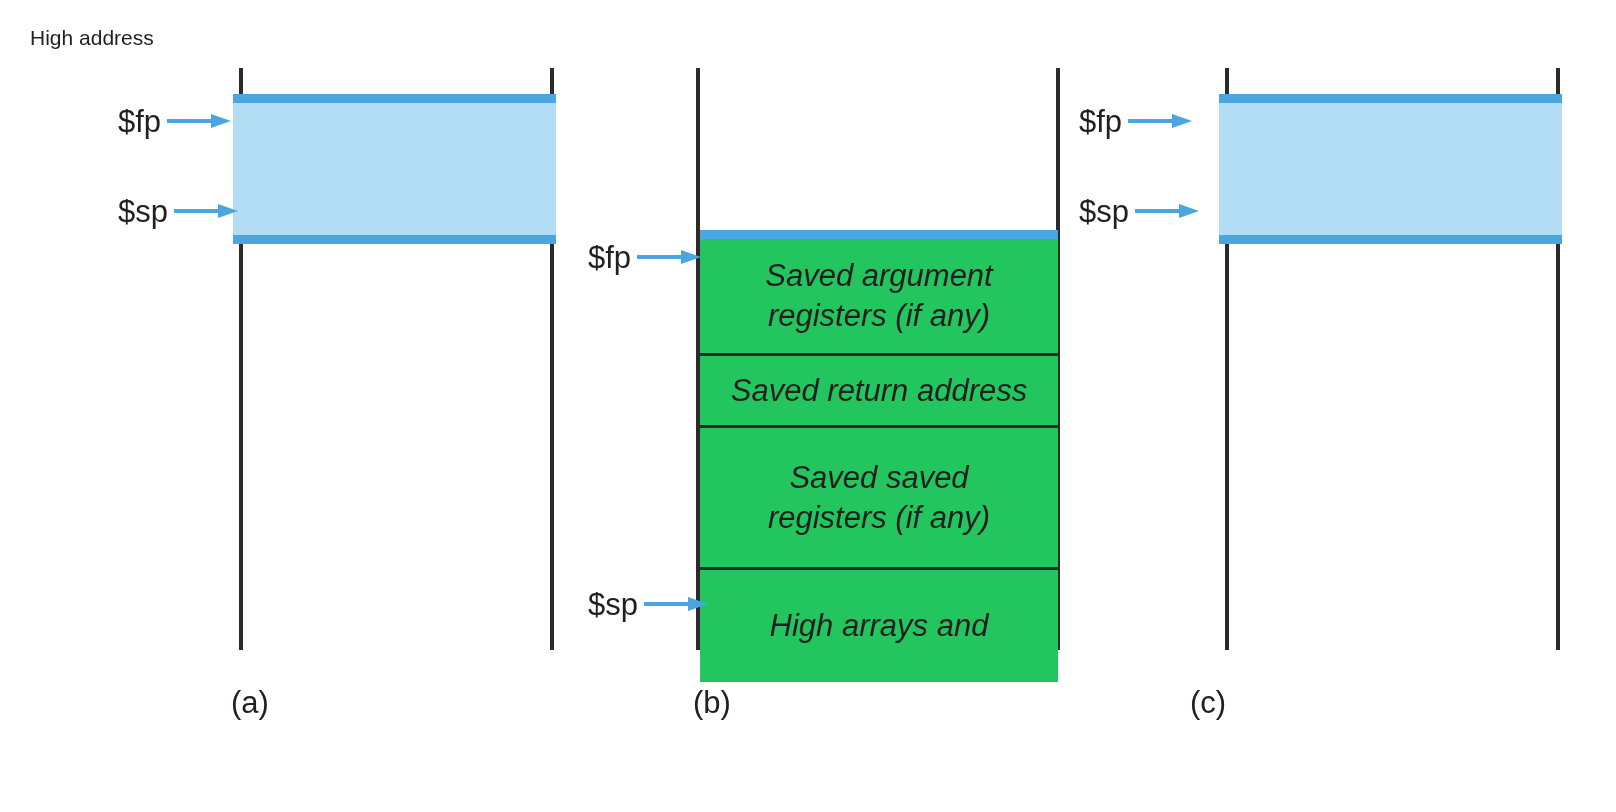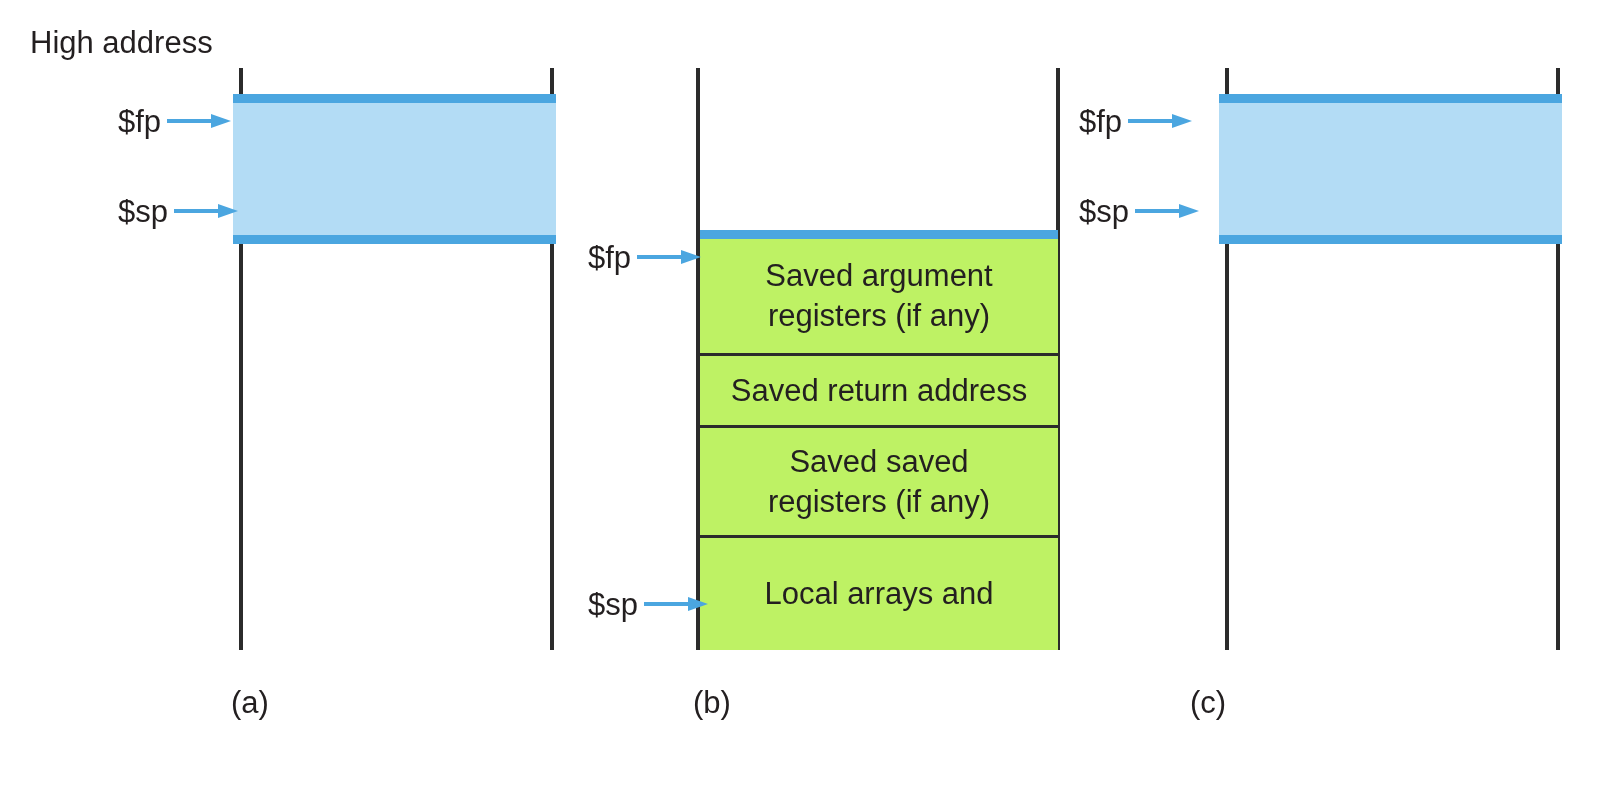--- a/index.html
+++ b/index.html
@@ -20,21 +20,21 @@
   }
 
   
   .vrule {
     position: absolute;
     width: 4px;
     background: #2b2b2b;
   }
   .addr-label {
     position: absolute;
-    font-size: 31px;
+    font-size: 21px;
     line-height: 1;
     white-space: nowrap;
     color: #231f20;
   }
   .caption {
     position: absolute;
     font-size: 31px;
     line-height: 1;
     text-align: center;
     white-space: nowrap;
@@ -72,30 +72,31 @@
   
   .frame-stack {
     position: absolute;
     box-sizing: border-box;
     border-top: 9px solid #4ba6e0;
     border-bottom: 9px solid #4ba6e0;
     background: #b3dcf5;
   }
   .frame-cell {
     box-sizing: border-box;
-    background: #bef264;
+    background: #22c55e;
     border-bottom: 3px solid #2b2b2b;
     display: flex;
     flex-direction: column;
     align-items: center;
     justify-content: center;
     text-align: center;
     font-size: 31px;
     line-height: 1.28;
     color: #231f20;
+    font-style: italic;
   }
   .frame-cell:last-child {
     border-bottom: none;
   }
   .frame-cell .cell-line {
     display: block;
   }
 </style>
 </head>
 <body>
@@ -132,26 +133,26 @@
   <div class="vrule" style="left:1056px; top:68px; height:582px;"></div>
 
   <div class="frame-stack" style="left:700px; top:230px; width:358px; height:420px;">
     <div class="frame-cell" style="height:117px;">
       <span class="cell-line">Saved argument</span>
       <span class="cell-line">registers (if any)</span>
     </div>
     <div class="frame-cell" style="height:72px;">
       <span class="cell-line">Saved return address</span>
     </div>
-    <div class="frame-cell" style="height:110px;">
+    <div class="frame-cell" style="height:142px;">
       <span class="cell-line">Saved saved</span>
       <span class="cell-line">registers (if any)</span>
     </div>
     <div class="frame-cell" style="height:112px;">
-      <span class="cell-line">Local arrays and</span>
+      <span class="cell-line">High arrays and</span>
     </div>
   </div>
 
   <div class="reg-pointer" style="left:588px; top:240px;">
     <span class="reg-text">$fp</span>
     <svg class="reg-arrow" width="64" height="18" viewBox="0 0 64 18">
       <line x1="0" y1="9" x2="48" y2="9" stroke="#4ba6e0" stroke-width="4"></line>
       <polygon points="44,2 64,9 44,16" fill="#4ba6e0"></polygon>
     </svg>
   </div>

